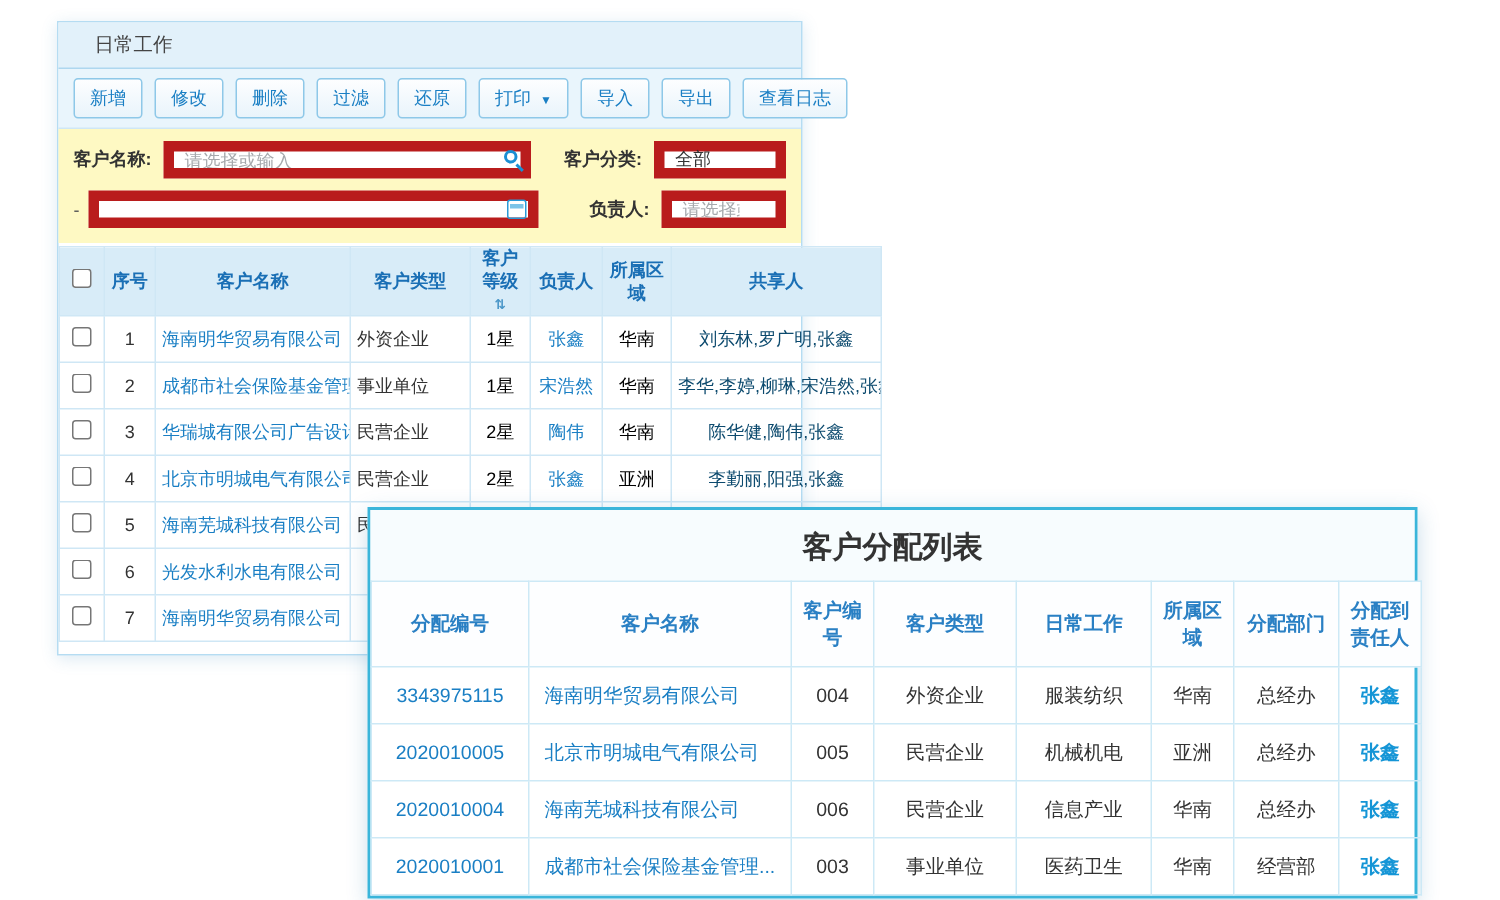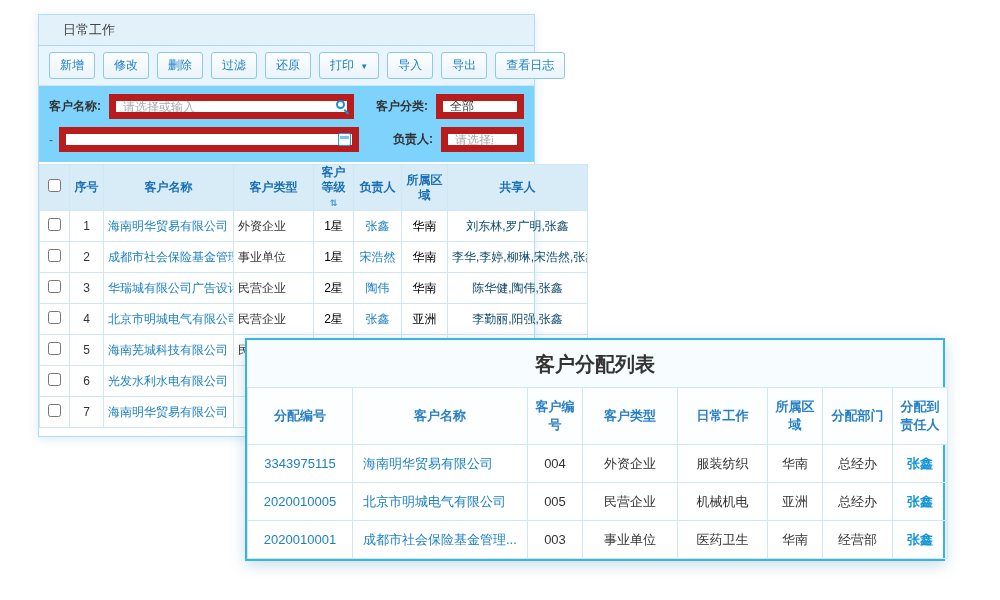--- a/index.html
+++ b/index.html
@@ -13,27 +13,27 @@
 
   .tabbar { display:flex; align-items:flex-end; background:#e2f1fa;
     border-bottom:1px solid #aed7ef; padding:5px 10px 0; height:31px; gap:4px; }
   .tab { font-size:13px; color:#444; padding:6px 14px 6px; cursor:pointer; }
   .tab.active { position:relative; background:#fff; color:#1a7fc4; font-weight:bold;
     border:1px solid #aed7ef; border-bottom:1px solid #fff; margin-bottom:-1px; padding-right:20px; }
   .tab-close { position:absolute; top:1px; right:4px; font-size:12px; color:#1a7fc4;
     line-height:1; cursor:pointer; font-weight:normal; }
 
   .toolbar { display:flex; gap:8px; align-items:center; padding:6px 10px;
-    background:#e9f5fc; border-bottom:1px solid #cfe7f5; }
+    background:#e9f5fc; border-bottom:1px solid #cfe7f5;font-family:Liberation Serif, serif; }
   .btn { background:linear-gradient(#fdfeff,#e9f4fb); border:1px solid #8ec8e8; border-radius:3px;
     color:#1a7fc4; font-size:12px; padding:4px 10px; cursor:pointer; white-space:nowrap;
     font-family:inherit; }
   .btn .caret { font-size:8px; margin-left:3px; }
 
-  .filters { padding:8px 10px 2px; background:#7dd3fc; }
+  .filters { padding:8px 10px 2px; background:#fef9c3; }
   .filter-row { display:flex; align-items:center; margin-bottom:8px; }
   .flabel { font-size:12px; font-weight:bold; color:#333; margin-right:8px; white-space:nowrap; }
   .fwrap { position:relative; }
   .fwrap input, .fselect { height:25px; border:7px solid #b91c1c; font-size:12px;
     padding:0 24px 0 7px; width:100%; color:#333; background:#fff; font-family:inherit; }
   .fselect { display:flex; align-items:center; padding:0 7px; }
   input::placeholder { color:#a6a9ad; }
   .w-name { width:245px; }
   .w-date { width:300px; }
   .grow { flex:1; }
@@ -278,20 +278,30 @@
           <td class="a-no">2020010005</td>
           <td class="a-name">北京市明城电气有限公司</td>
           <td>005</td>
           <td>民营企业</td>
           <td>机械机电</td>
           <td>亚洲</td>
           <td>总经办</td>
           <td class="a-assignee">张鑫</td>
         </tr>
         <tr>
+          <td class="a-no">2020010004</td>
+          <td class="a-name">海南芜城科技有限公司</td>
+          <td>006</td>
+          <td>民营企业</td>
+          <td>信息产业</td>
+          <td>华南</td>
+          <td>总经办</td>
+          <td class="a-assignee">张鑫</td>
+        </tr>
+        <tr>
           <td class="a-no">2020010001</td>
           <td class="a-name">成都市社会保险基金管理...</td>
           <td>003</td>
           <td>事业单位</td>
           <td>医药卫生</td>
           <td>华南</td>
           <td>经营部</td>
           <td class="a-assignee">张鑫</td>
         </tr>
       </tbody>

